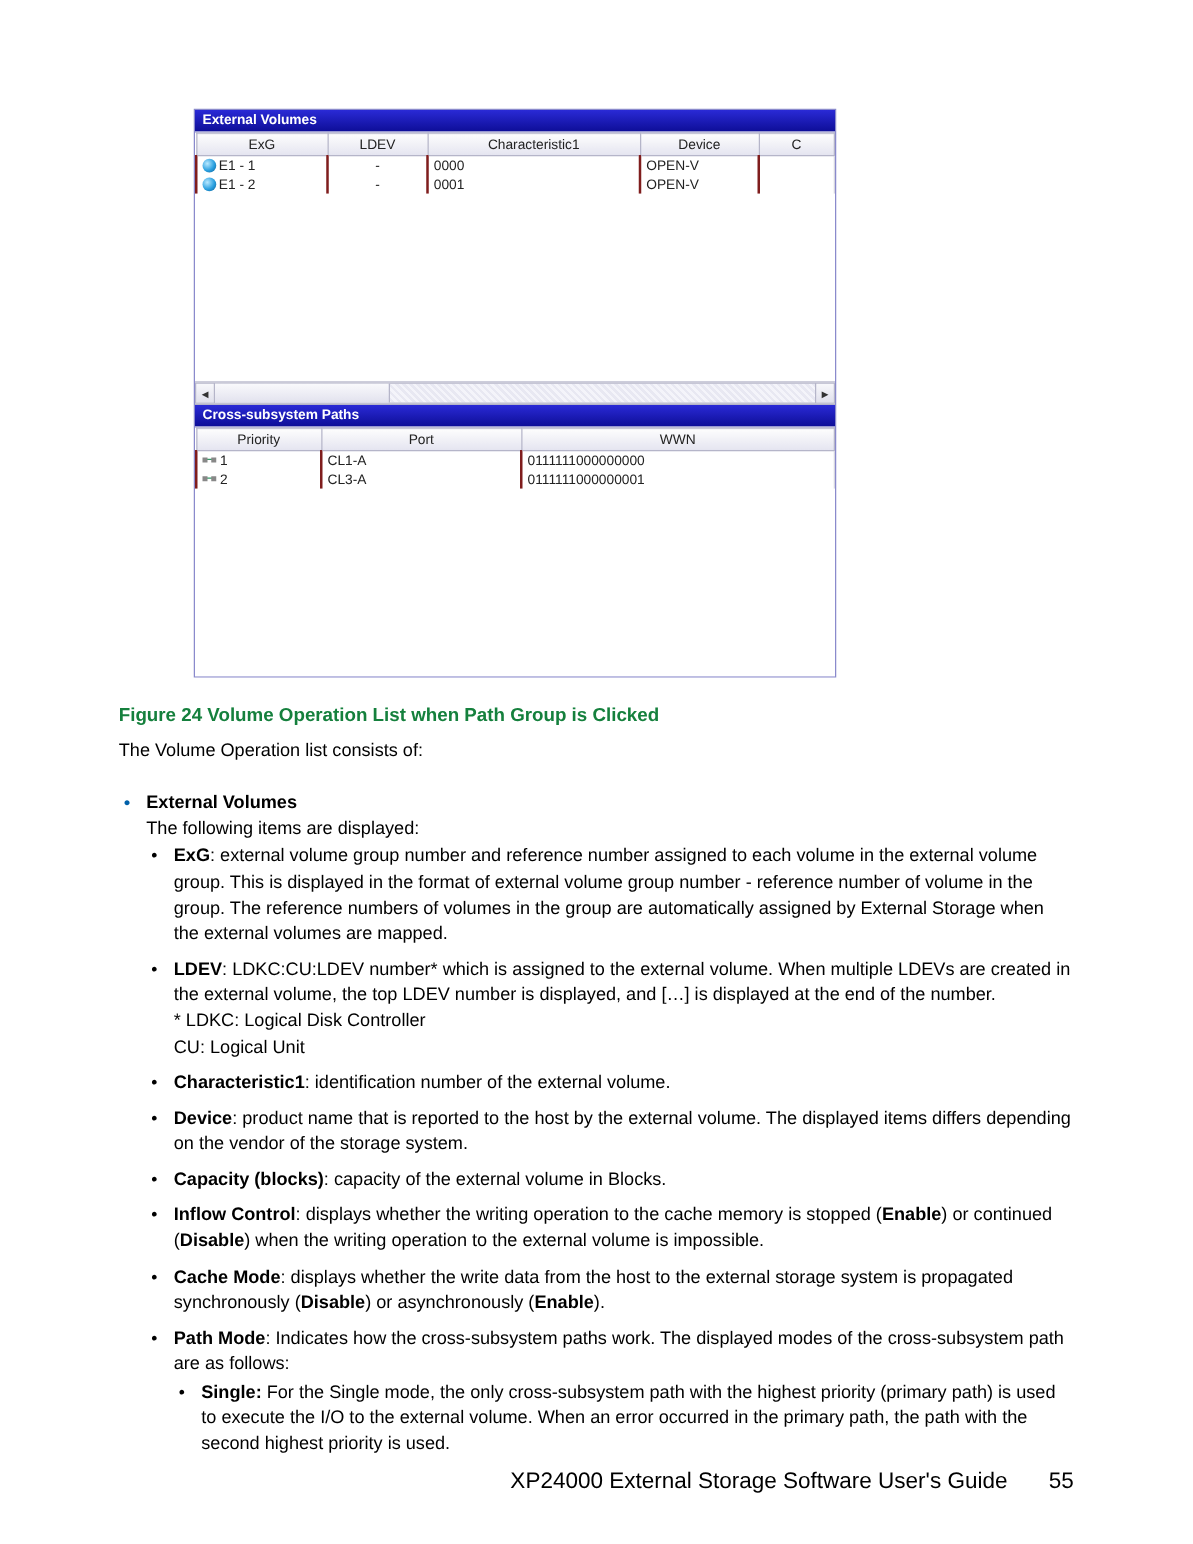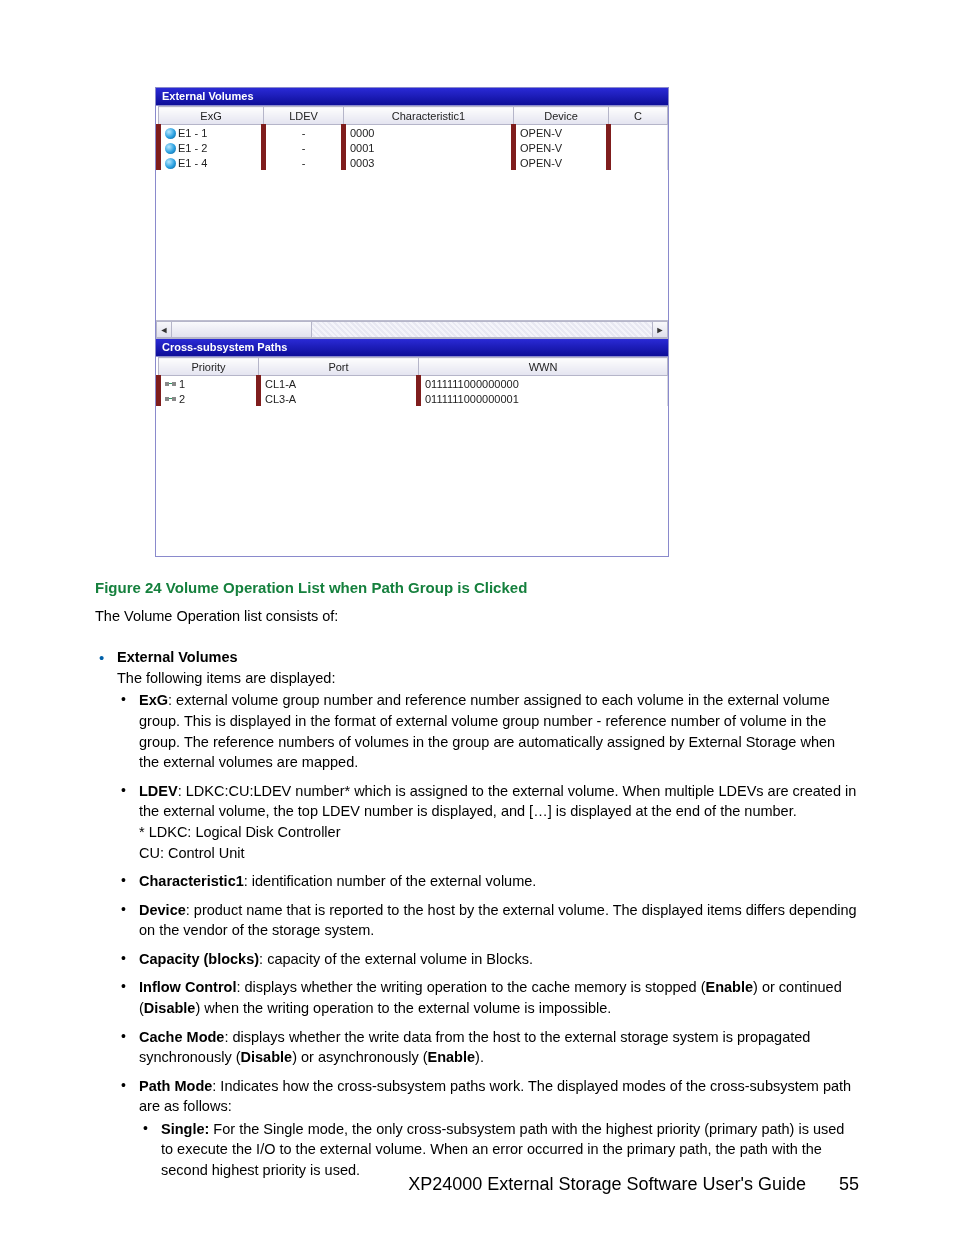--- a/index.html
+++ b/index.html
@@ -43,21 +43,21 @@
   .grid th {
     background: linear-gradient(#fdfdfd, #e4e4f0);
     border: 1px solid #b5b5c9;
     font-weight: normal;
     padding: 1px 4px;
     text-align: center;
     height: 15px;
     color: #222;
   }
   .grid td {
-    border-left: 5px solid #7f1d1d;
+    border-left: 2px solid #7f1d1d;
     border-right: 1px solid #d6d6e0;
     padding: 0 4px;
     height: 15px;
     vertical-align: middle;
     color: #222;
     font-size: 11px;
     white-space: nowrap;
     overflow: hidden;
   }
   .grid tr.datarow td { border-bottom: none; border-top: none; }
@@ -220,27 +220,20 @@
           <td>OPEN-V</td>
           <td></td>
         </tr>
         <tr class="datarow">
           <td><span class="vol-icon"></span><span>E1 - 2</span></td>
           <td style="text-align:center">-</td>
           <td>0001</td>
           <td>OPEN-V</td>
           <td></td>
         </tr>
-        <tr class="datarow">
-          <td><span class="vol-icon"></span><span>E1 - 4</span></td>
-          <td style="text-align:center">-</td>
-          <td>0003</td>
-          <td>OPEN-V</td>
-          <td></td>
-        </tr>
       </tbody>
         </table>
       <div class="vol-empty"></div>
       <div class="hscroll">
         <div class="btn">◄</div>
         <div class="track">
             <div class="thumb"></div>
           </div>
         <div class="btn">►</div>
       </div>
@@ -276,21 +269,21 @@
 
   <div class="figure-caption">Figure 24 Volume Operation List when Path Group is Clicked</div>
   <div class="intro">The Volume Operation list consists of:</div>
 
   <ul class="outer">
     <li>
       <span class="b">External Volumes</span><br>
       <span>The following items are displayed:</span>
       <ul class="inner">
         <li><span class="b">ExG</span><span>: external volume group number and reference number assigned to each volume in the external volume group. This is displayed in the format of external volume group number - reference number of volume in the group. The reference numbers of volumes in the group are automatically assigned by External Storage when the external volumes are mapped.</span></li>
-        <li><span class="b">LDEV</span><span>: LDKC:CU:LDEV number* which is assigned to the external volume. When multiple LDEVs are created in the external volume, the top LDEV number is displayed, and […] is displayed at the end of the number.</span><br><span>* LDKC: Logical Disk Controller</span><br><span>CU: Control Unit</span></li>
+        <li><span class="b">LDEV</span><span>: LDKC:CU:LDEV number* which is assigned to the external volume. When multiple LDEVs are created in the external volume, the top LDEV number is displayed, and […] is displayed at the end of the number.</span><br><span>* LDKC: Logical Disk Controller</span><br><span>CU: Logical Unit</span></li>
         <li><span class="b">Characteristic1</span><span>: identification number of the external volume.</span></li>
         <li><span class="b">Device</span><span>: product name that is reported to the host by the external volume. The displayed items differs depending on the vendor of the storage system.</span></li>
         <li><span class="b">Capacity (blocks)</span><span>: capacity of the external volume in Blocks.</span></li>
         <li><span class="b">Inflow Control</span><span>: displays whether the writing operation to the cache memory is stopped (</span><span class="b">Enable</span><span>) or continued (</span><span class="b">Disable</span><span>) when the writing operation to the external volume is impossible.</span></li>
         <li><span class="b">Cache Mode</span><span>: displays whether the write data from the host to the external storage system is propagated synchronously (</span><span class="b">Disable</span><span>) or asynchronously (</span><span class="b">Enable</span><span>).</span></li>
         <li><span class="b">Path Mode</span><span>: Indicates how the cross-subsystem paths work. The displayed modes of the cross-subsystem path are as follows:</span>
           <ul class="inner2">
             <li><span class="b">Single:</span><span> For the Single mode, the only cross-subsystem path with the highest priority (primary path) is used to execute the I/O to the external volume. When an error occurred in the primary path, the path with the second highest priority is used.</span></li>
           </ul>
         </li>

